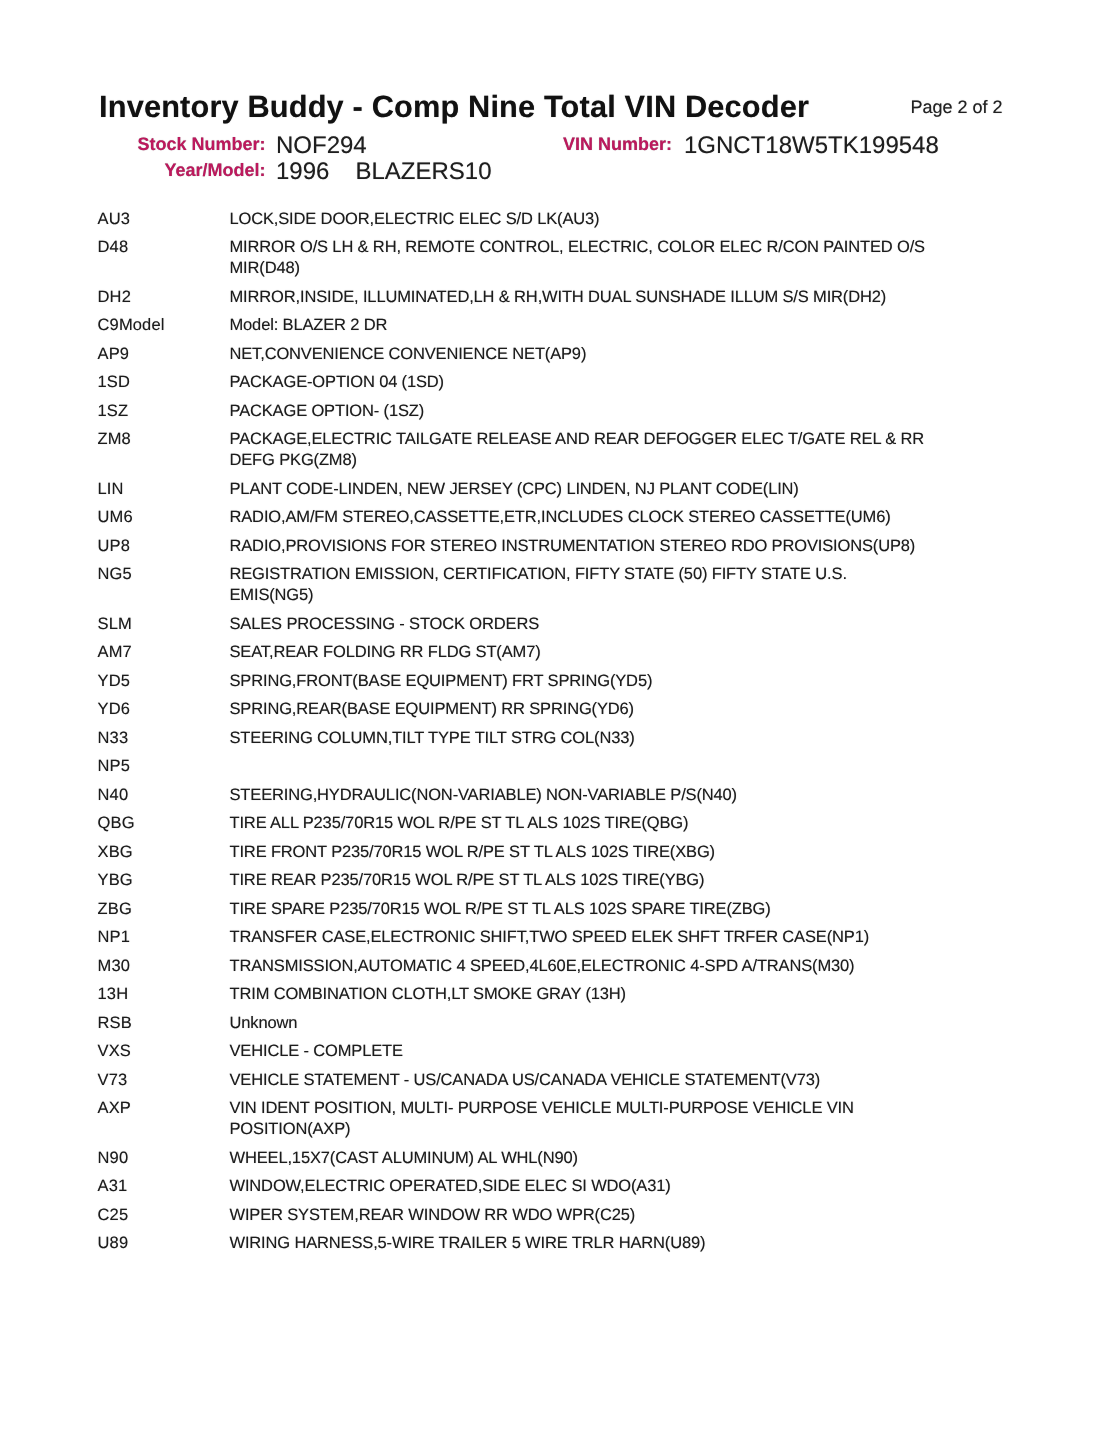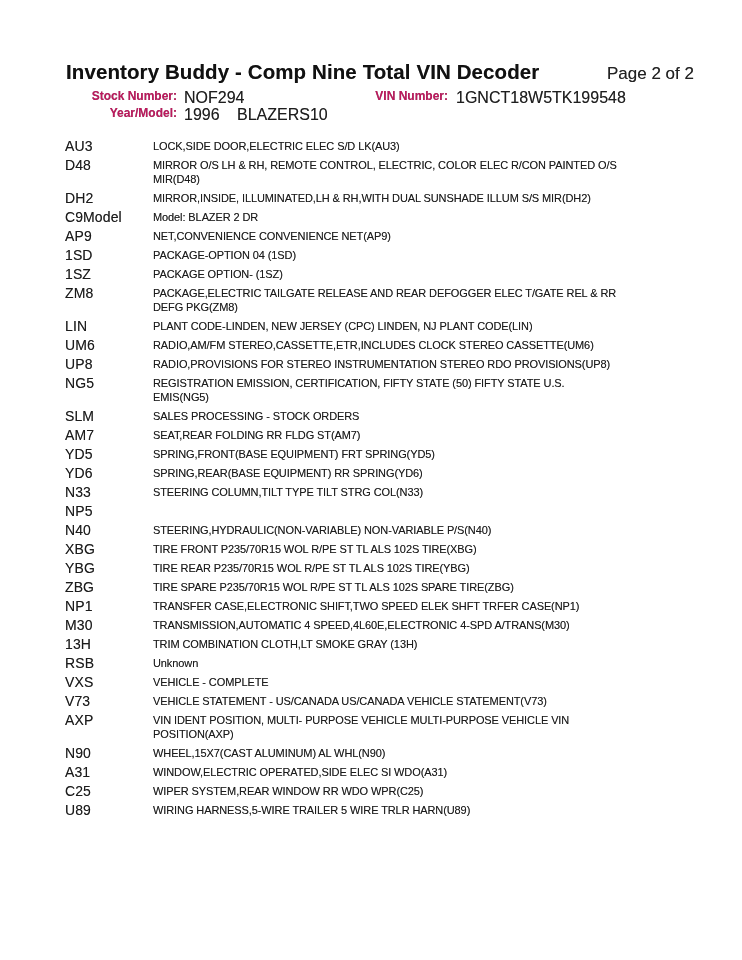--- a/index.html
+++ b/index.html
@@ -25,21 +25,21 @@
     font-weight: bold;
     letter-spacing: 0.1px;
     color: #111111;
     white-space: nowrap;
     text-align: center;
   }
   .page-num {
     position: absolute;
     left: 607px;
     top: 64px;
-    font-size: 17px;
+    font-size: 12px;
     color: #222222;
     white-space: nowrap;
   }
   .meta-label {
     position: absolute;
     font-size: 12px;
     font-weight: bold;
     text-align: right;
     white-space: nowrap;
     color: #be185d;
@@ -65,21 +65,21 @@
     width: 670px;
   }
   .row {
     display: flex;
     align-items: flex-start;
     margin-bottom: 5px;
   }
   .code {
     flex: none;
     width: 88px;
-    font-size: 14px;
+    font-size: 11px;
     line-height: 14px;
     letter-spacing: 0.1px;
     color: #1c1c1c;
   }
   .desc {
     flex: none;
     width: 580px;
     font-size: 11px;
     line-height: 14px;
     letter-spacing: -0.1px;
@@ -197,20 +197,24 @@
 
       <div class="row">
         <div class="code">NP5</div>
       </div>
 
       <div class="row">
         <div class="code">N40</div>
         <div class="desc">STEERING,HYDRAULIC(NON-VARIABLE) NON-VARIABLE P/S(N40)</div>
       </div>
 
+      <div class="row">
+        <div class="code">QBG</div>
+        <div class="desc">TIRE ALL P235/70R15 WOL R/PE ST TL ALS 102S TIRE(QBG)</div>
+      </div>
 
       <div class="row">
         <div class="code">XBG</div>
         <div class="desc">TIRE FRONT P235/70R15 WOL R/PE ST TL ALS 102S TIRE(XBG)</div>
       </div>
 
       <div class="row">
         <div class="code">YBG</div>
         <div class="desc">TIRE REAR P235/70R15 WOL R/PE ST TL ALS 102S TIRE(YBG)</div>
       </div>

